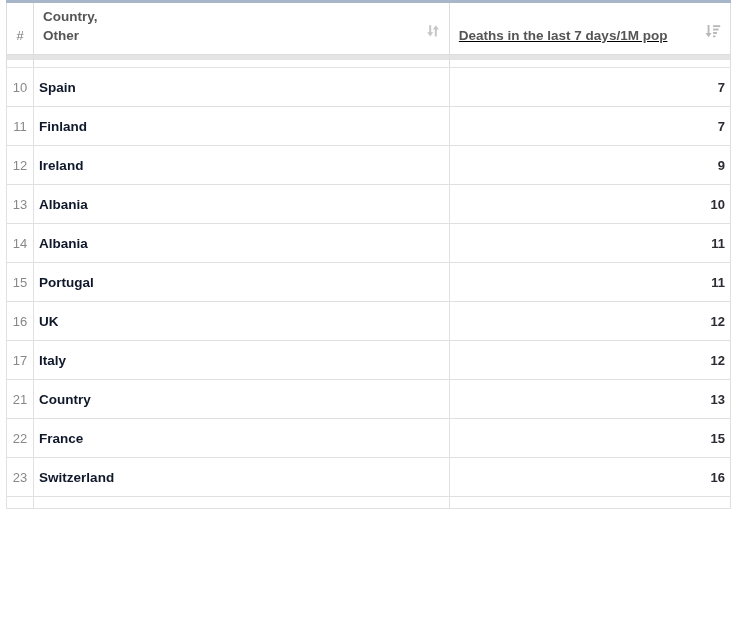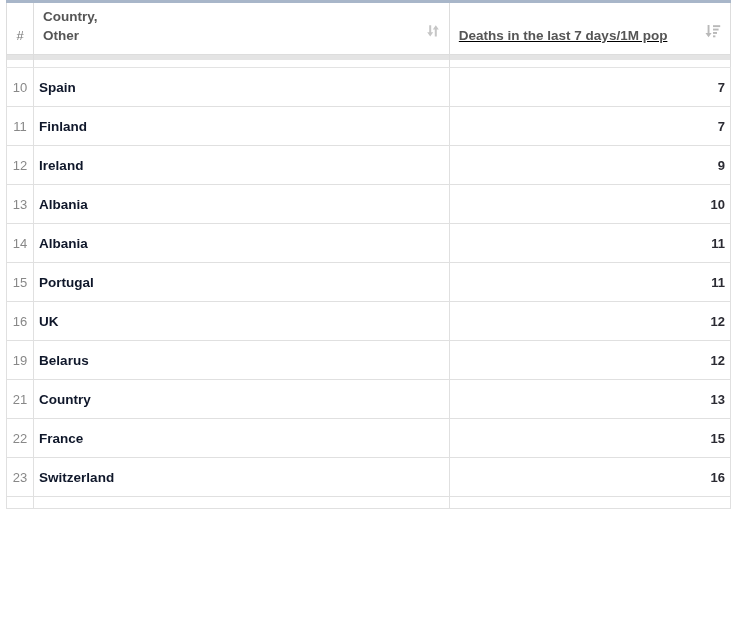--- a/index.html
+++ b/index.html
@@ -234,22 +234,22 @@
           <td class="c-num">15</td>
           <td class="c-country"><a class="country-link">Portugal</a></td>
           <td class="c-value">11</td>
         </tr>
         <tr class="data-row">
           <td class="c-num">16</td>
           <td class="c-country"><a class="country-link">UK</a></td>
           <td class="c-value">12</td>
         </tr>
         <tr class="data-row">
-          <td class="c-num">19</td>
-          <td class="c-country"><a class="country-link">Belarus</a></td>
+          <td class="c-num">17</td>
+          <td class="c-country"><a class="country-link">Italy</a></td>
           <td class="c-value">12</td>
         </tr>
         <tr class="data-row">
           <td class="c-num">21</td>
           <td class="c-country"><a class="country-link">Country</a></td>
           <td class="c-value">13</td>
         </tr>
         <tr class="data-row">
           <td class="c-num">22</td>
           <td class="c-country"><a class="country-link">France</a></td>

